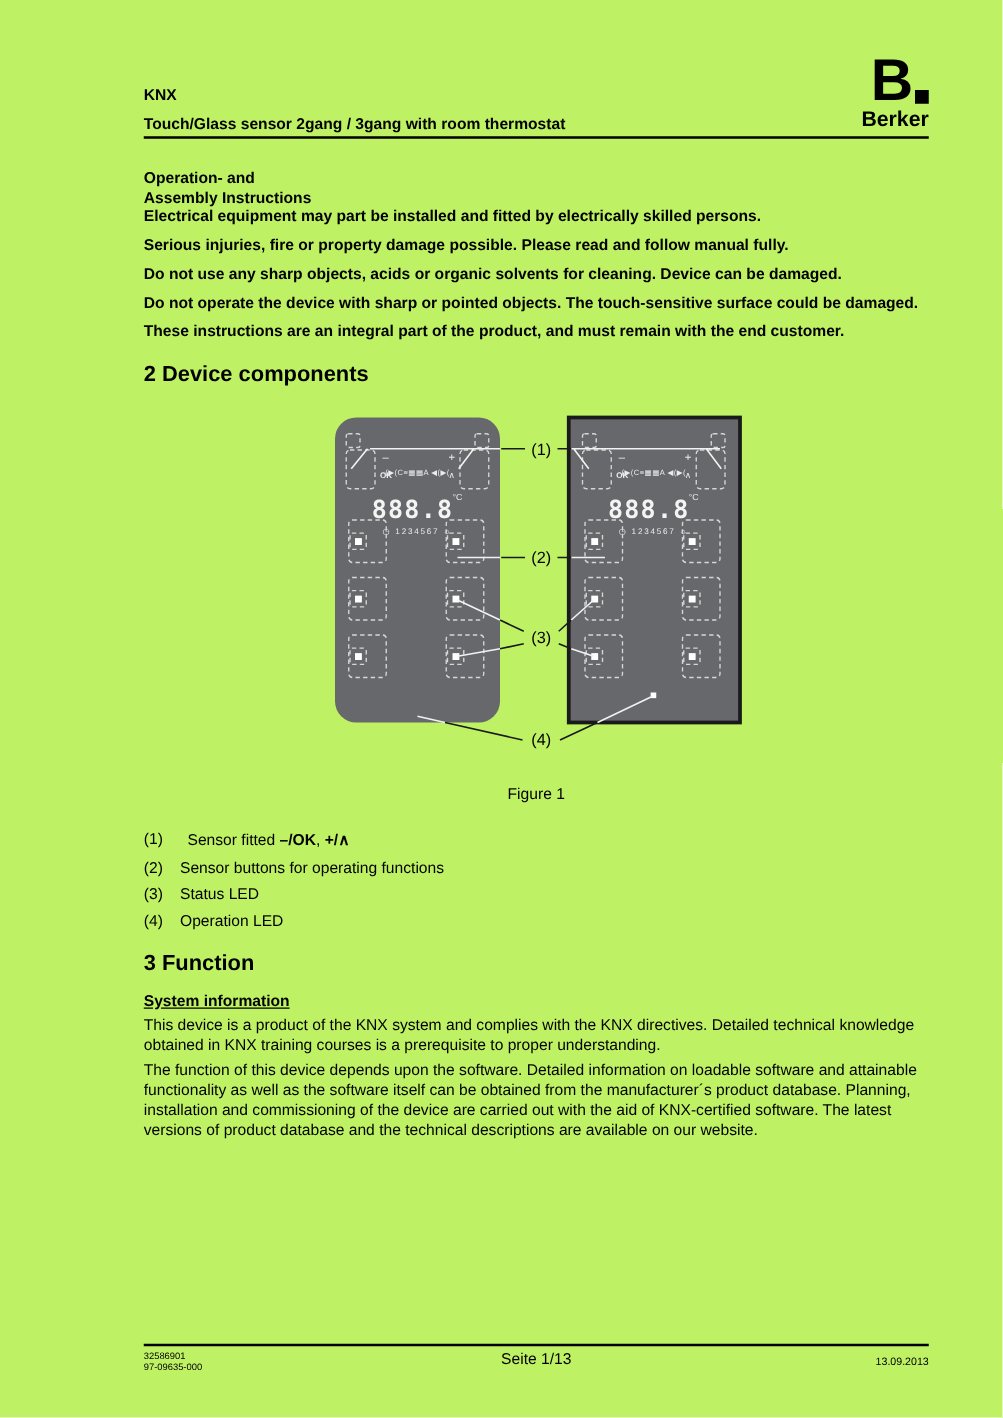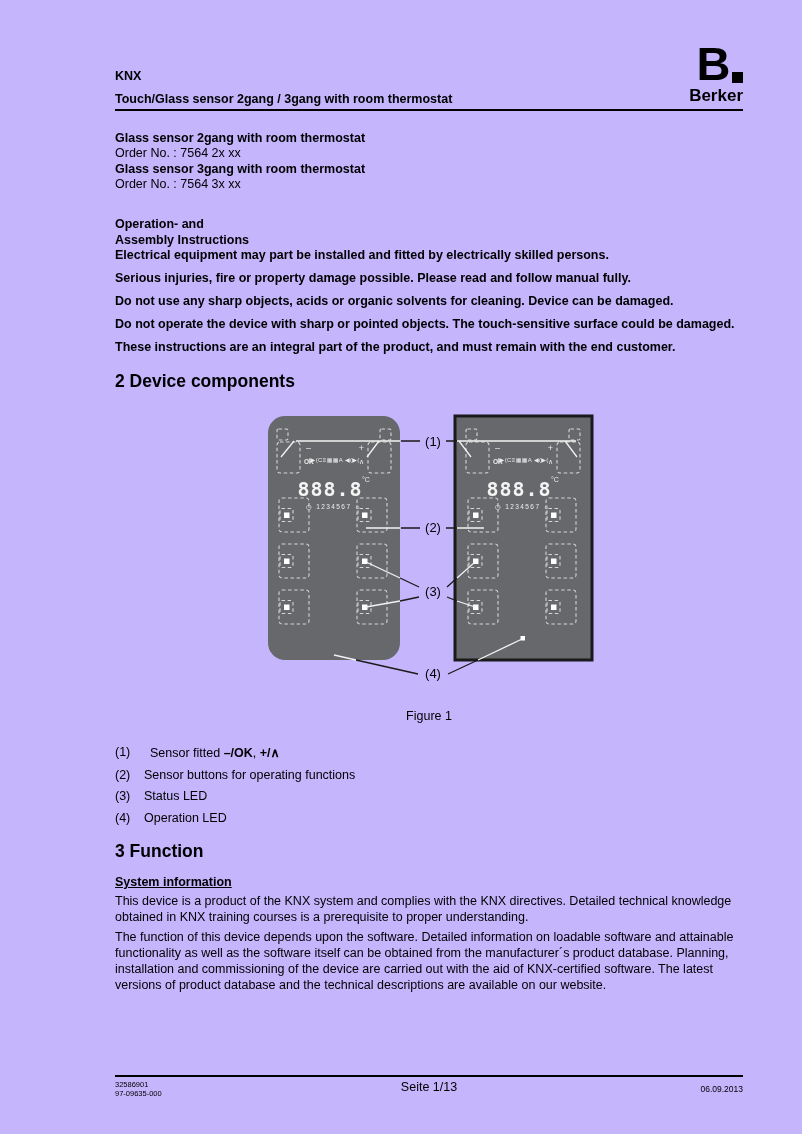--- a/index.html
+++ b/index.html
@@ -1,17 +1,17 @@
 <!DOCTYPE html>
 <html style="--device_body: #66686b; --device_border: #1a1a1a; --dash: #d6d6d6;"><head>
 <meta charset="utf-8">
 <style>
   html,body{margin:0;padding:0;background:#fff;}
   .page{position:relative;width:802px;height:1134px;box-sizing:border-box;
-        padding:46px 59px 0 115px;background:#c4b5fd;color:#000;
+        padding:46px 59px 0 115px;background:#bef264;color:#000;
         font-family:"Liberation Sans",sans-serif;overflow:hidden;}
 
   
   .header{display:flex;justify-content:space-between;align-items:flex-end;
           border-bottom:2.5px solid #000;padding-bottom:3px;}
   .brand{font-weight:bold;font-size:12.5px;margin-bottom:9px;}
   .doc-title{font-weight:bold;font-size:12.5px;}
   .logo{text-align:right;}
   .logo-b{display:flex;align-items:flex-end;justify-content:flex-end;
           font-weight:bold;font-size:47px;line-height:0.78;letter-spacing:-1.5px;}
@@ -70,26 +70,20 @@
     </div>
     <div class="logo">
       <div class="logo-b">
         <span>B</span>
         <span class="logo-sq"></span>
       </div>
       <div class="logo-name">Berker</div>
     </div>
   </div>
 
-  <div class="products">
-    <div class="p-name">Glass sensor 2gang with room thermostat</div>
-    <div>Order No. : 7564 2x xx</div>
-    <div class="p-name">Glass sensor 3gang with room thermostat</div>
-    <div>Order No. : 7564 3x xx</div>
-  </div>
 
   <div class="doc-type">
     <div>Operation- and</div>
     <div>Assembly Instructions</div>
   </div>
 
   <div class="safety">
     <p>Electrical equipment may part be installed and fitted by electrically skilled persons.</p>
     <p>Serious injuries, fire or property damage possible. Please read and follow manual fully.</p>
     <p>Do not use any sharp objects, acids or organic solvents for cleaning. Device can be damaged.</p>
@@ -190,16 +184,16 @@
     <p>This device is a product of the KNX system and complies with the KNX directives. Detailed technical knowledge obtained in KNX training courses is a prerequisite to proper understanding.</p>
     <p>The function of this device depends upon the software. Detailed information on loadable software and attainable functionality as well as the software itself can be obtained from the manufacturer´s product database. Planning, installation and commissioning of the device are carried out with the aid of KNX-certified software. The latest versions of product database and the technical descriptions are available on our website.</p>
   </div>
 
   <div class="footer">
     <div class="f-left">
       <div>32586901</div>
       <div>97-09635-000</div>
     </div>
     <div class="f-center">Seite 1/13</div>
-    <div class="f-right">06.09.2013</div>
+    <div class="f-right">13.09.2013</div>
   </div>
 
 </div>
 
 </body></html>

